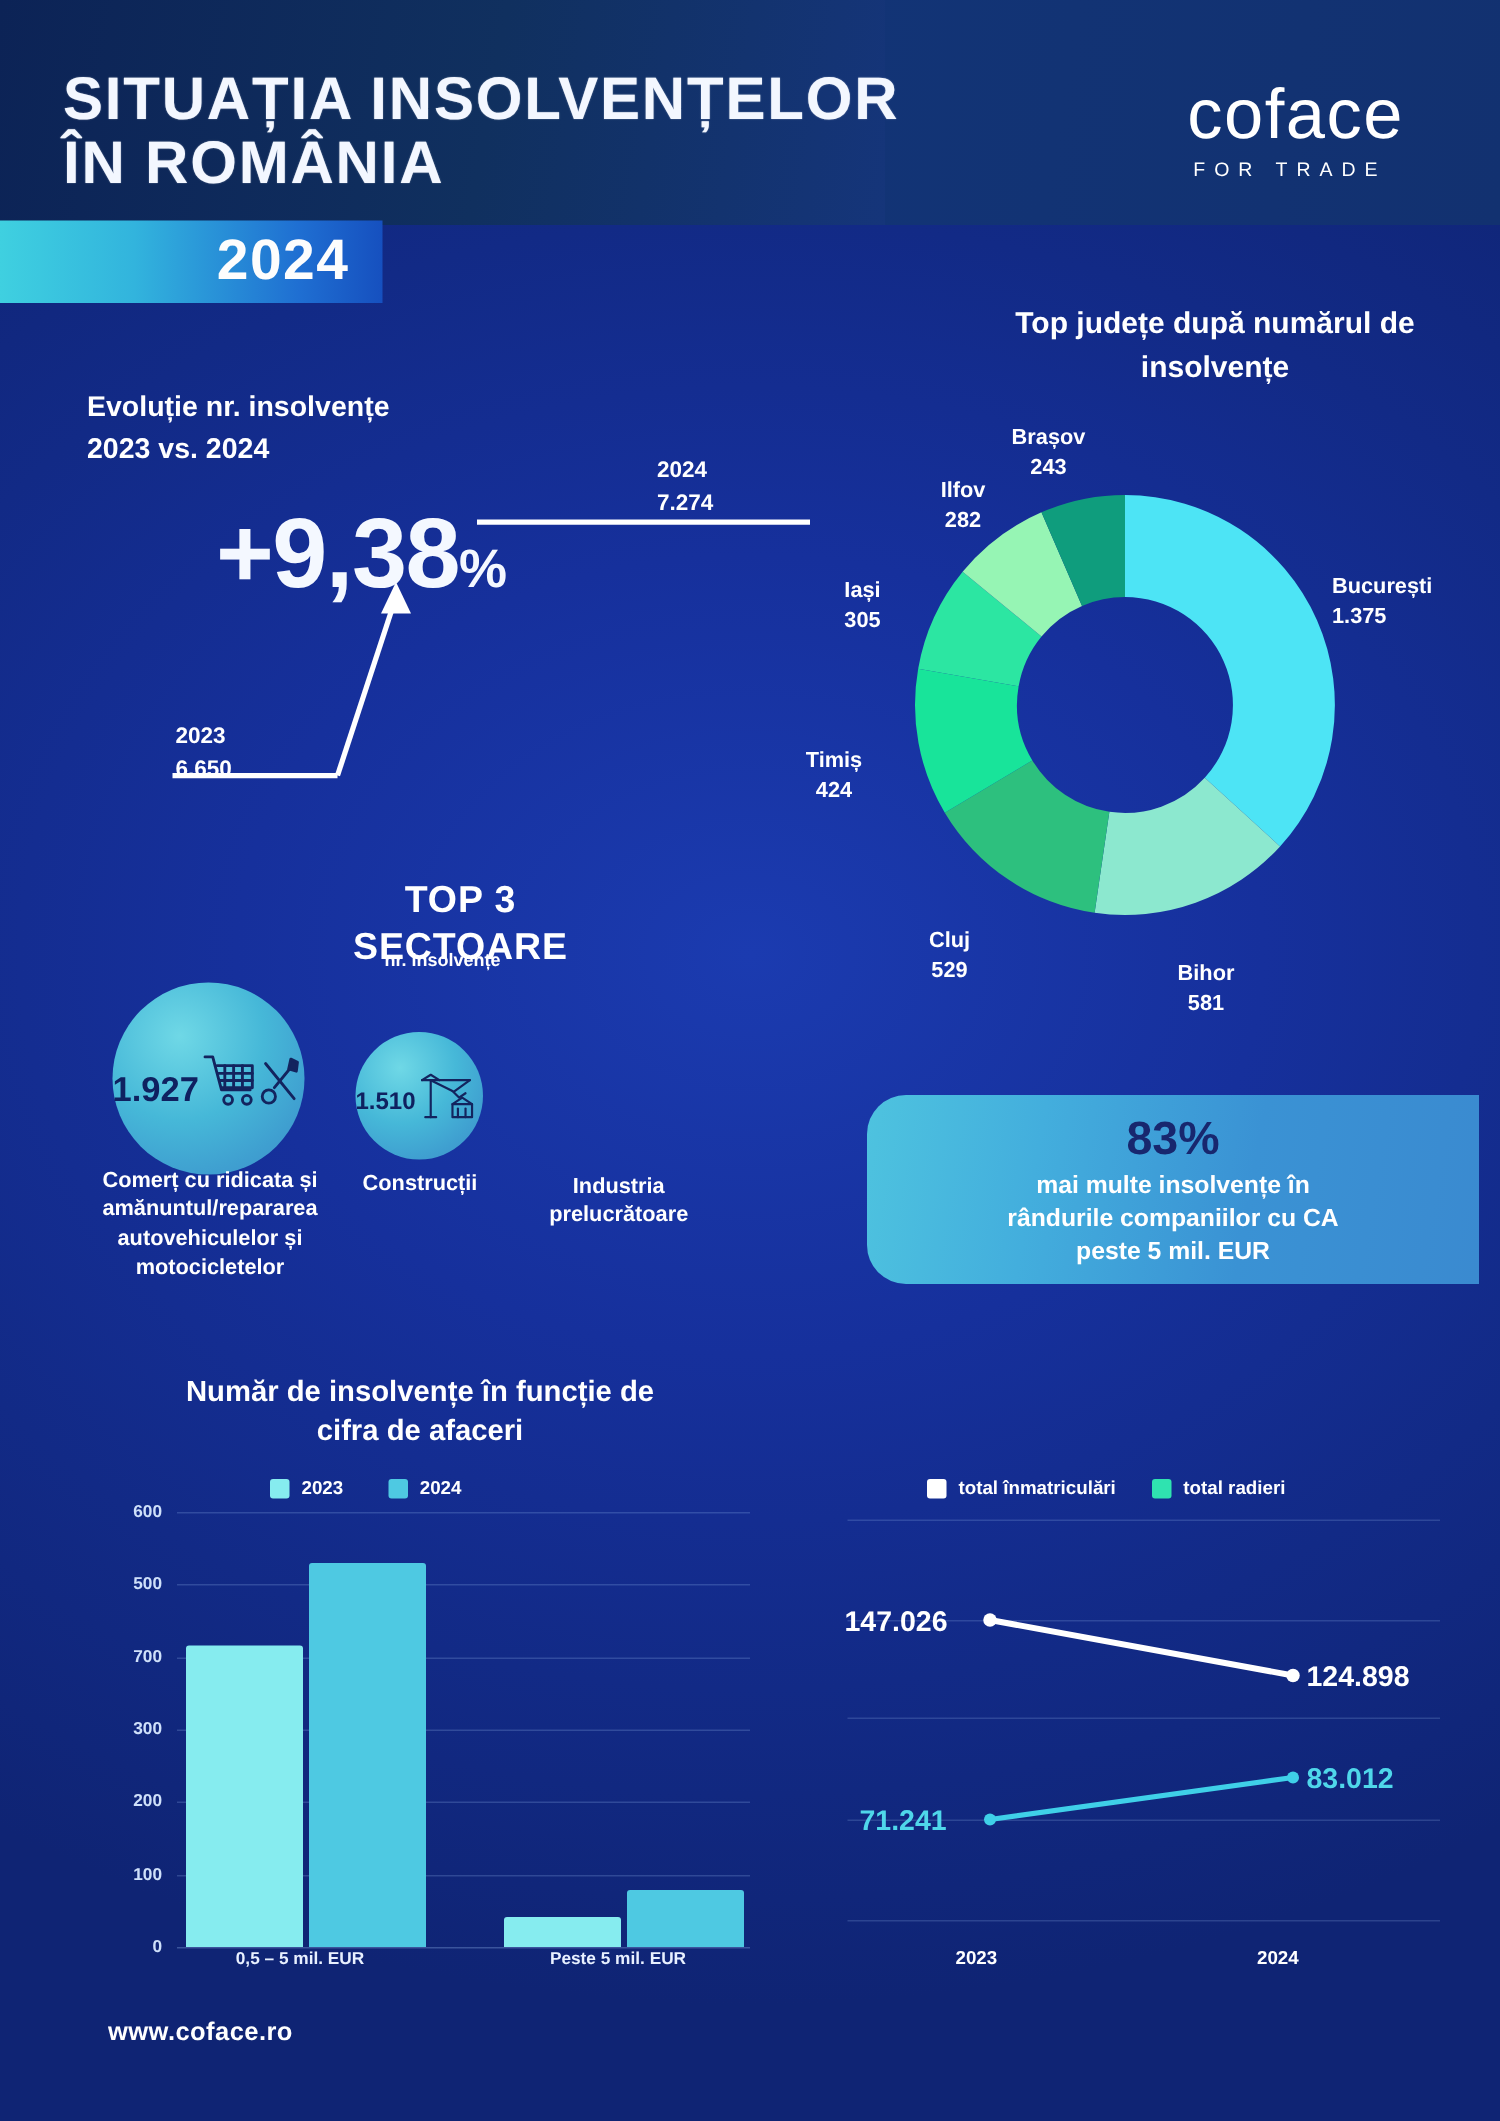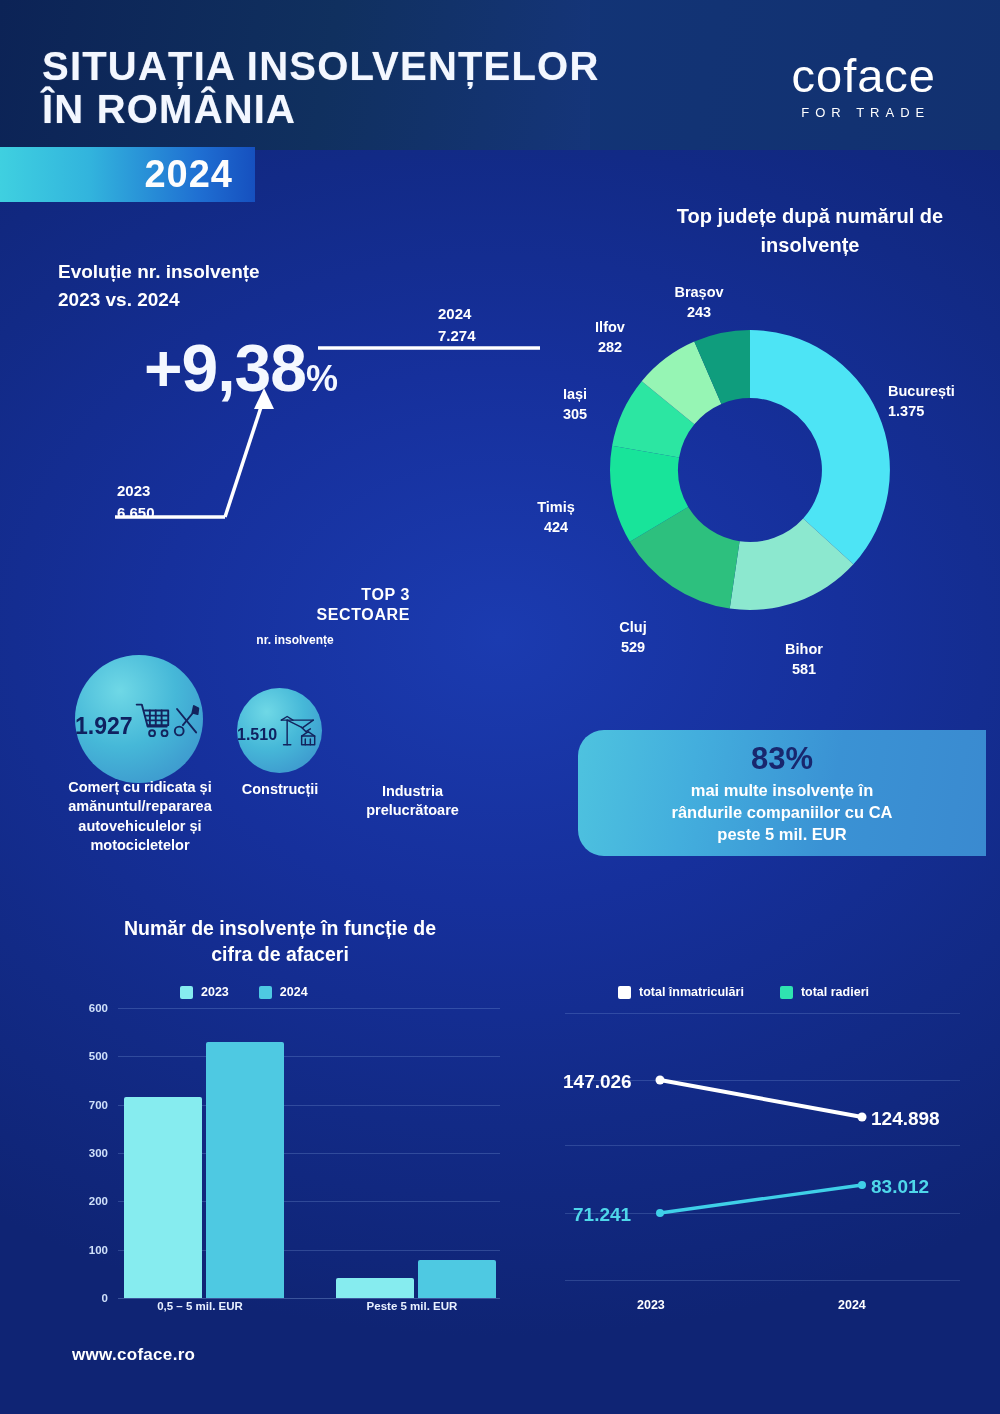--- a/index.html
+++ b/index.html
@@ -28,21 +28,20 @@
     z-index:0;
   }
   .title {
     position:absolute; left:42px; top:45px; z-index:3;
     font-size:40px; font-weight:700; line-height:1.08;
     letter-spacing:1.2px; color:#f3f7ff;
     text-shadow:0 0 1px rgba(255,255,255,.5);
   }
   .logo {
     position:absolute; right:64px; top:52px; z-index:3;
-    text-align:center;
   }
   .logo .word {
     font-size:47px; font-weight:400; letter-spacing:1px; color:#ffffff;
     line-height:1;
   }
   .logo .sub {
     font-size:13px; letter-spacing:6px; color:#ffffff; margin-top:6px;
     padding-left:4px;
   }
   .year-badge {
@@ -71,22 +70,22 @@
     position:absolute; left:438px; top:303px; z-index:4;
     font-size:15px; font-weight:700; line-height:1.45; text-align:left; color:#fff;
   }
   .lbl-2023 {
     position:absolute; left:117px; top:480px; z-index:4;
     font-size:15px; font-weight:700; line-height:1.45; color:#fff;
   }
 
   
   .t3-title {
-    position:absolute; left:180px; top:585px; width:230px; text-align:right;
-    font-size:16px; font-weight:800; line-height:1.25; letter-spacing:.6px;
+    position:absolute; left:192px; top:585px; width:230px; text-align:center;
+    font-size:25px; font-weight:800; line-height:1.25; letter-spacing:.6px;
   }
   .t3-sub {
     position:absolute; left:180px; top:633px; width:230px; text-align:center;
     font-size:12px; font-weight:700;
   }
   .circ {
     position:absolute; border-radius:50%;
     background:radial-gradient(circle at 35% 28%, #6fd8e6 0%, #46b8d8 45%, #3f9fd0 75%, #3d8ec9 100%);
     display:flex; flex-direction:row; align-items:center;
   }
@@ -135,21 +134,21 @@
         font-size:11.5px; color:#cfe0fa; font-weight:600; }
   .bar { position:absolute; bottom:0; border-radius:2px 2px 0 0; }
   .xlab { position:absolute; top:1300px; font-size:11.5px; font-weight:600; color:#e8f0ff; text-align:center; }
 
   
   .line-title {
     position:absolute; left:560px; top:935px; width:400px; text-align:center;
     font-size:19.5px; font-weight:800;
   }
   .line-legend {
-    position:absolute; left:618px; top:985px; display:flex; gap:36px; align-items:center;
+    position:absolute; left:618px; top:985px; display:flex; gap:24px; align-items:center;
     font-size:12.5px; font-weight:600;
   }
   .line-plot { position:absolute; left:565px; top:1005px; width:400px; height:290px; }
   .lgrid { position:absolute; left:0; width:395px; height:1px; background:rgba(160,195,245,.20); }
   .pt-lab { position:absolute; font-size:19px; font-weight:700; white-space:nowrap; }
   .xyear { position:absolute; top:1298px; font-size:12.5px; font-weight:700; color:#ffffff; }
 
   .footer {
     position:absolute; left:72px; top:1345px;
     font-size:17px; font-weight:700; letter-spacing:.3px; color:#ffffff;
@@ -293,21 +292,21 @@
     <div>529</div>
   </div>
   <div class="dlab" style="left:530px; top:498px; text-align:center; width:52px;">
     <div>Timiș</div>
     <div>424</div>
   </div>
   <div class="dlab" style="left:552px; top:385px; text-align:center; width:46px;">
     <div>Iași</div>
     <div>305</div>
   </div>
-  <div class="dlab" style="left:584px; top:318px; text-align:center; width:52px;">
+  <div class="dlab" style="left:616px; top:318px; text-align:center; width:52px;">
     <div>Ilfov</div>
     <div>282</div>
   </div>
   <div class="dlab" style="left:668px; top:283px; text-align:center; width:62px;">
     <div>Brașov</div>
     <div>243</div>
   </div>
 
   <div class="box75">
     <div class="big">83%</div>

